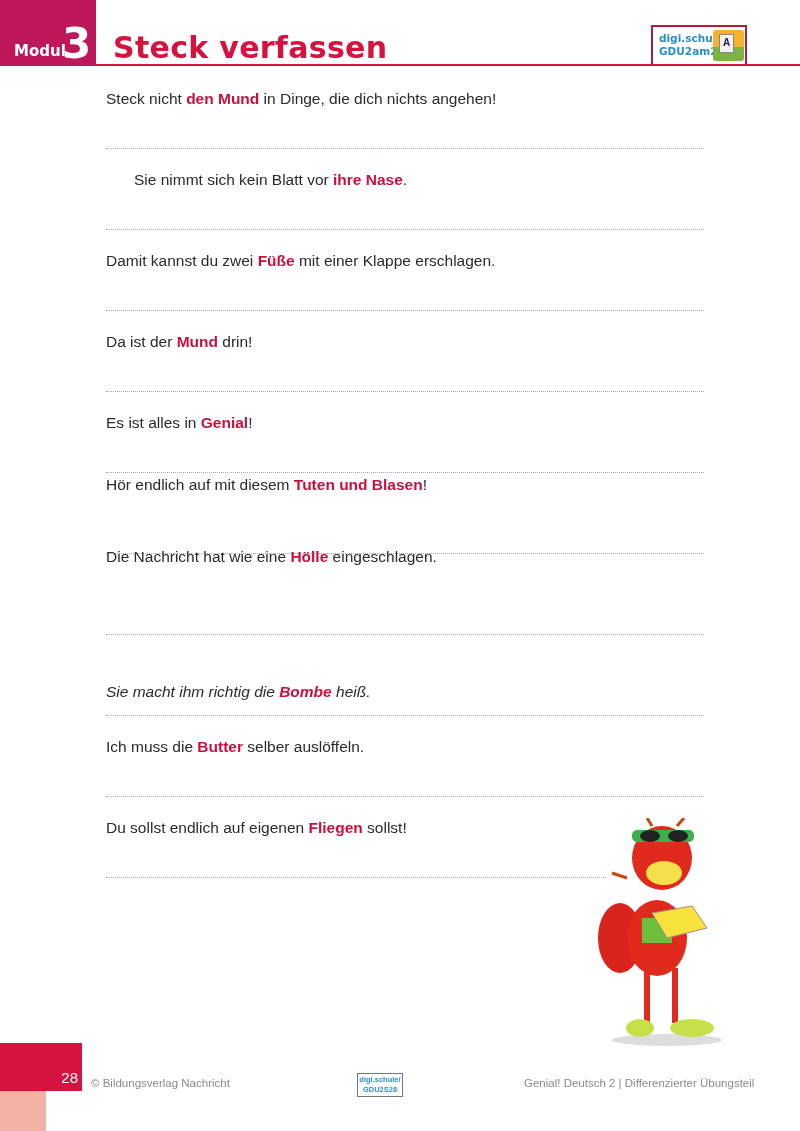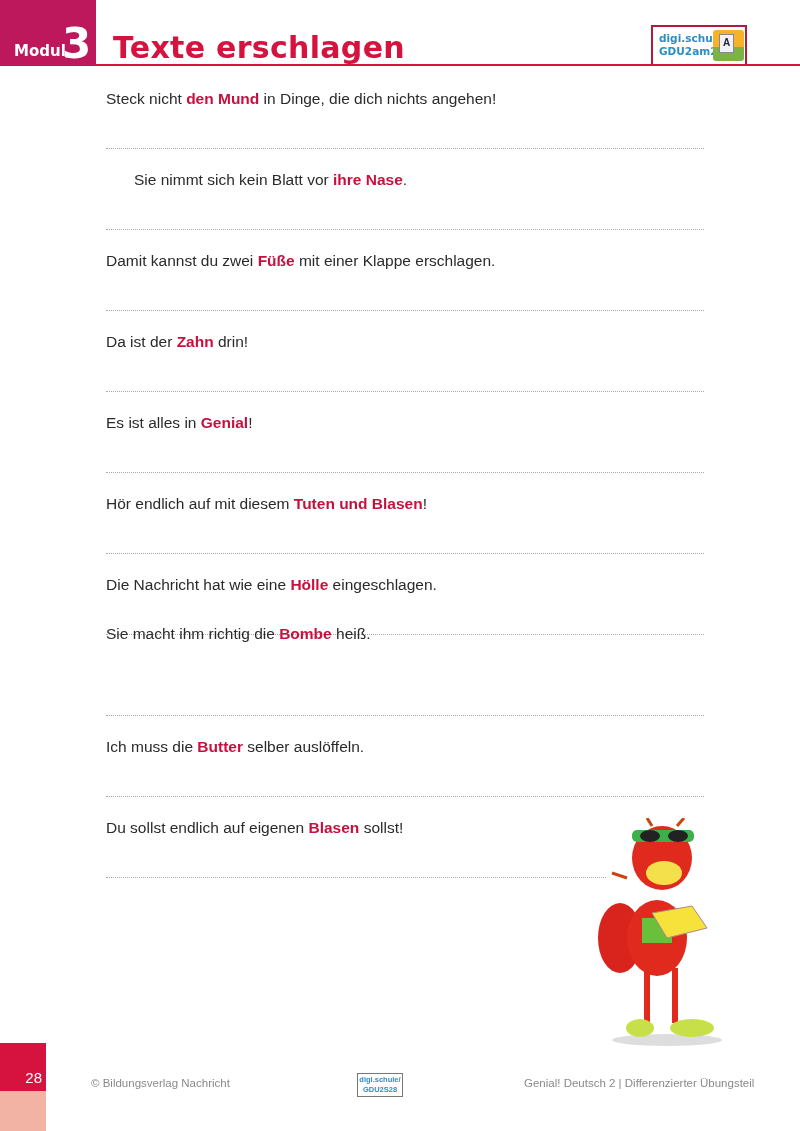--- a/index.html
+++ b/index.html
@@ -47,21 +47,21 @@
   .content { position: absolute; left: 106px; top: 0; width: 598px; }
   .sentence {
     position: absolute; left: 0; font-size: 15.5px; color: #2a2a2a; white-space: nowrap;
   }
   .sentence .hl { color: #c8103e; font-weight: bold; }
   .answer-line {
     position: absolute; left: 0; width: 598px; height: 0; border-top: 1px dotted #a8a8a8;
   }
   .mascot { position: absolute; left: 592px; top: 818px; width: 150px; height: 230px; }
   .page-num-block {
-    position: absolute; left: 0; top: 1043px; width: 46px; height: 48px; background: #d6123f;
+    position: absolute; left: 0; top: 1043px; width: 46px; height: 48px; background: #d6123f; padding-left: 36px;
   }
   .page-num-block2 {
     position: absolute; left: 0; top: 1091px; width: 46px; height: 40px; background: #f3b3a4;
   }
   .page-number {
     position: absolute; right: 4px; top: 26px; color: #fff; font-size: 15px;
   }
   .footer-copyright {
     position: absolute; left: 91px; top: 1077px; font-size: 11.5px; color: #8a8a8a;
   }
@@ -75,52 +75,52 @@
   }
 </style>
 </head>
 <body>
 
 <div class="modul-block">
   <span class="modul-label">Modul</span>
   <span class="modul-number">3</span>
 </div>
 <div class="header-rule"></div>
-<h1 class="page-title" style="margin:0">Texte erschlagen</h1>
+<h1 class="page-title" style="margin:0">Steck verfassen</h1>
 
 <div class="digi-box">
   <div class="digi-text">
     <div>digi.schule/</div>
     <div>GDU2am28</div>
   </div>
   <div class="digi-app-icon">
     <div class="card">A</div>
   </div>
 </div>
 
 <div class="content" id="exercise">
     <div class="sentence" style="top: 90px; text-align: center;"><span>Steck nicht </span><span class="hl">den Mund</span><span> in Dinge, die dich nichts angehen!</span></div>
     <div class="answer-line" style="top: 148px;"></div>
     <div class="sentence" style="top: 171px; margin-left: 28px;"><span>Sie nimmt sich kein Blatt vor </span><span class="hl">ihre Nase</span><span>.</span></div>
     <div class="answer-line" style="top: 229px;"></div>
     <div class="sentence" style="top: 252px;"><span>Damit kannst du zwei </span><span class="hl">Füße</span><span> mit einer Klappe erschlagen.</span></div>
     <div class="answer-line" style="top: 310px;"></div>
-    <div class="sentence" style="top: 333px;"><span>Da ist der </span><span class="hl">Zahn</span><span> drin!</span></div>
+    <div class="sentence" style="top: 333px;"><span>Da ist der </span><span class="hl">Mund</span><span> drin!</span></div>
     <div class="answer-line" style="top: 391px;"></div>
     <div class="sentence" style="top: 414px;"><span>Es ist alles in </span><span class="hl">Genial</span><span>!</span></div>
     <div class="answer-line" style="top: 472px;"></div>
-    <div class="sentence" style="top: 495px; text-align: right;"><span>Hör endlich auf mit diesem </span><span class="hl">Tuten und Blasen</span><span>!</span></div>
+    <div class="sentence" style="top: 476px; text-align: right;"><span>Hör endlich auf mit diesem </span><span class="hl">Tuten und Blasen</span><span>!</span></div>
     <div class="answer-line" style="top: 553px;"></div>
-    <div class="sentence" style="top: 576px; text-align: center;"><span>Die Nachricht hat wie eine </span><span class="hl">Hölle</span><span> eingeschlagen.</span></div>
+    <div class="sentence" style="top: 548px; text-align: center;"><span>Die Nachricht hat wie eine </span><span class="hl">Hölle</span><span> eingeschlagen.</span></div>
     <div class="answer-line" style="top: 634px;"></div>
-    <div class="sentence" style="top: 625px;"><span>Sie macht ihm richtig die </span><span class="hl">Bombe</span><span> heiß.</span></div>
+    <div class="sentence" style="top: 683px; font-style: italic;"><span>Sie macht ihm richtig die </span><span class="hl">Bombe</span><span> heiß.</span></div>
     <div class="answer-line" style="top: 715px;"></div>
     <div class="sentence" style="top: 738px;"><span>Ich muss die </span><span class="hl">Butter</span><span> selber auslöffeln.</span></div>
     <div class="answer-line" style="top: 796px;"></div>
-    <div class="sentence" style="top: 819px;"><span>Du sollst endlich auf eigenen </span><span class="hl">Blasen</span><span> sollst!</span></div>
+    <div class="sentence" style="top: 819px;"><span>Du sollst endlich auf eigenen </span><span class="hl">Fliegen</span><span> sollst!</span></div>
     <div class="answer-line" style="top: 877px; width: 500px;"></div>
   </div>
 
 <svg class="mascot" viewBox="0 0 150 230">
   <ellipse cx="75" cy="222" rx="55" ry="6" fill="#ddd"></ellipse>
   <path d="M35 60 L20 55 M60 8 L55 0 M85 8 L92 0" stroke="#c41" stroke-width="3"></path>
   <ellipse cx="28" cy="120" rx="22" ry="35" fill="#d8241c"></ellipse>
   <ellipse cx="70" cy="40" rx="30" ry="32" fill="#e02a1e"></ellipse>
   <rect x="40" y="12" width="62" height="12" rx="5" fill="#3cb04a"></rect>
   <ellipse cx="58" cy="18" rx="10" ry="6" fill="#222"></ellipse>

